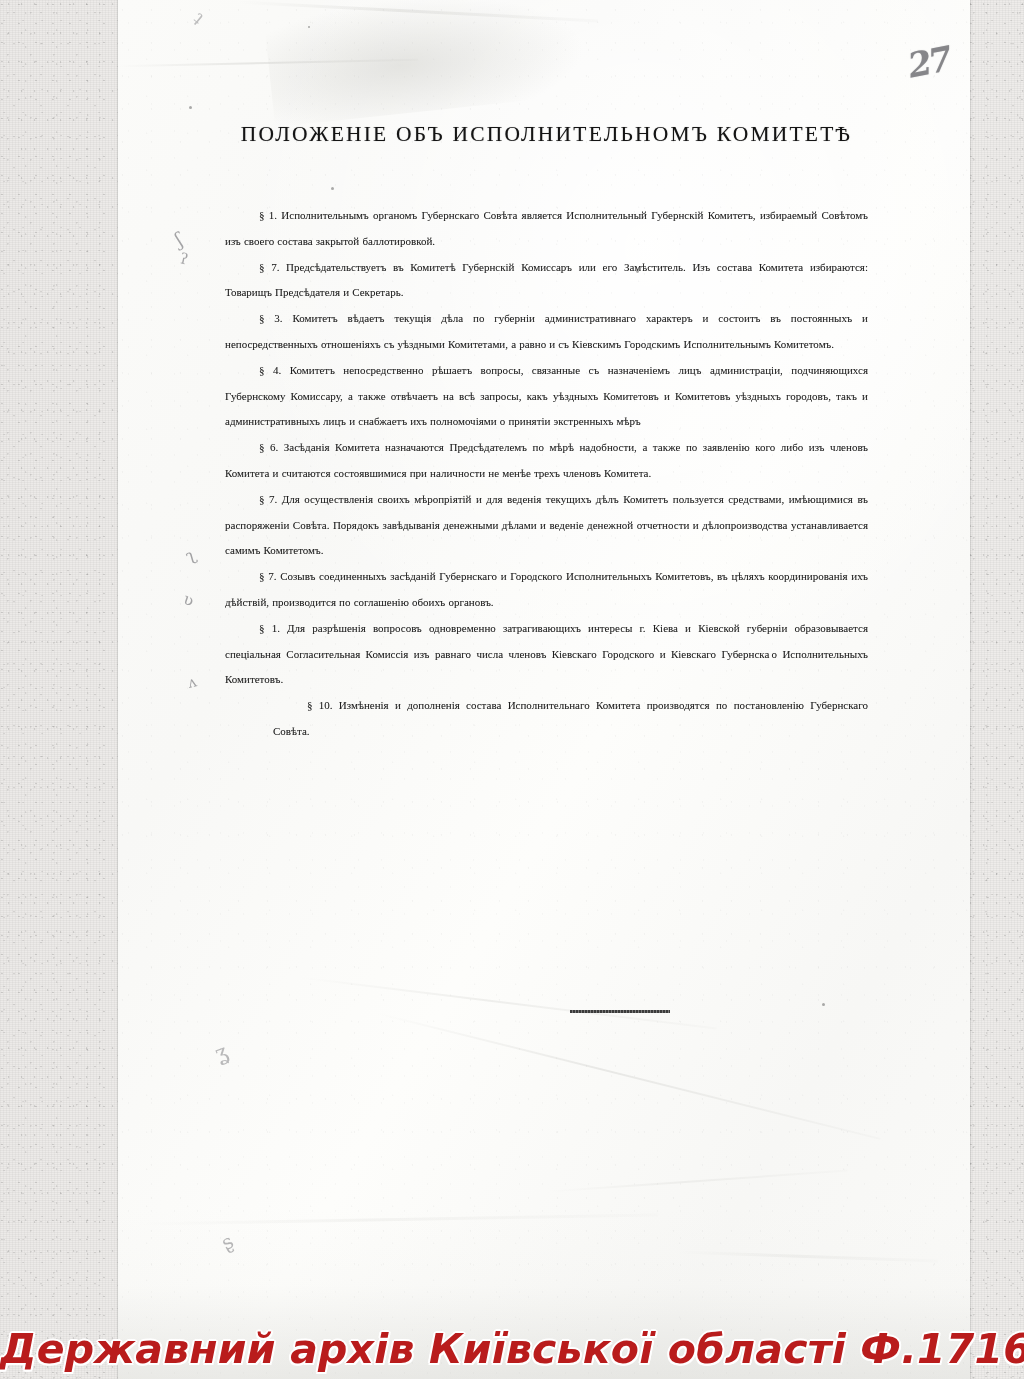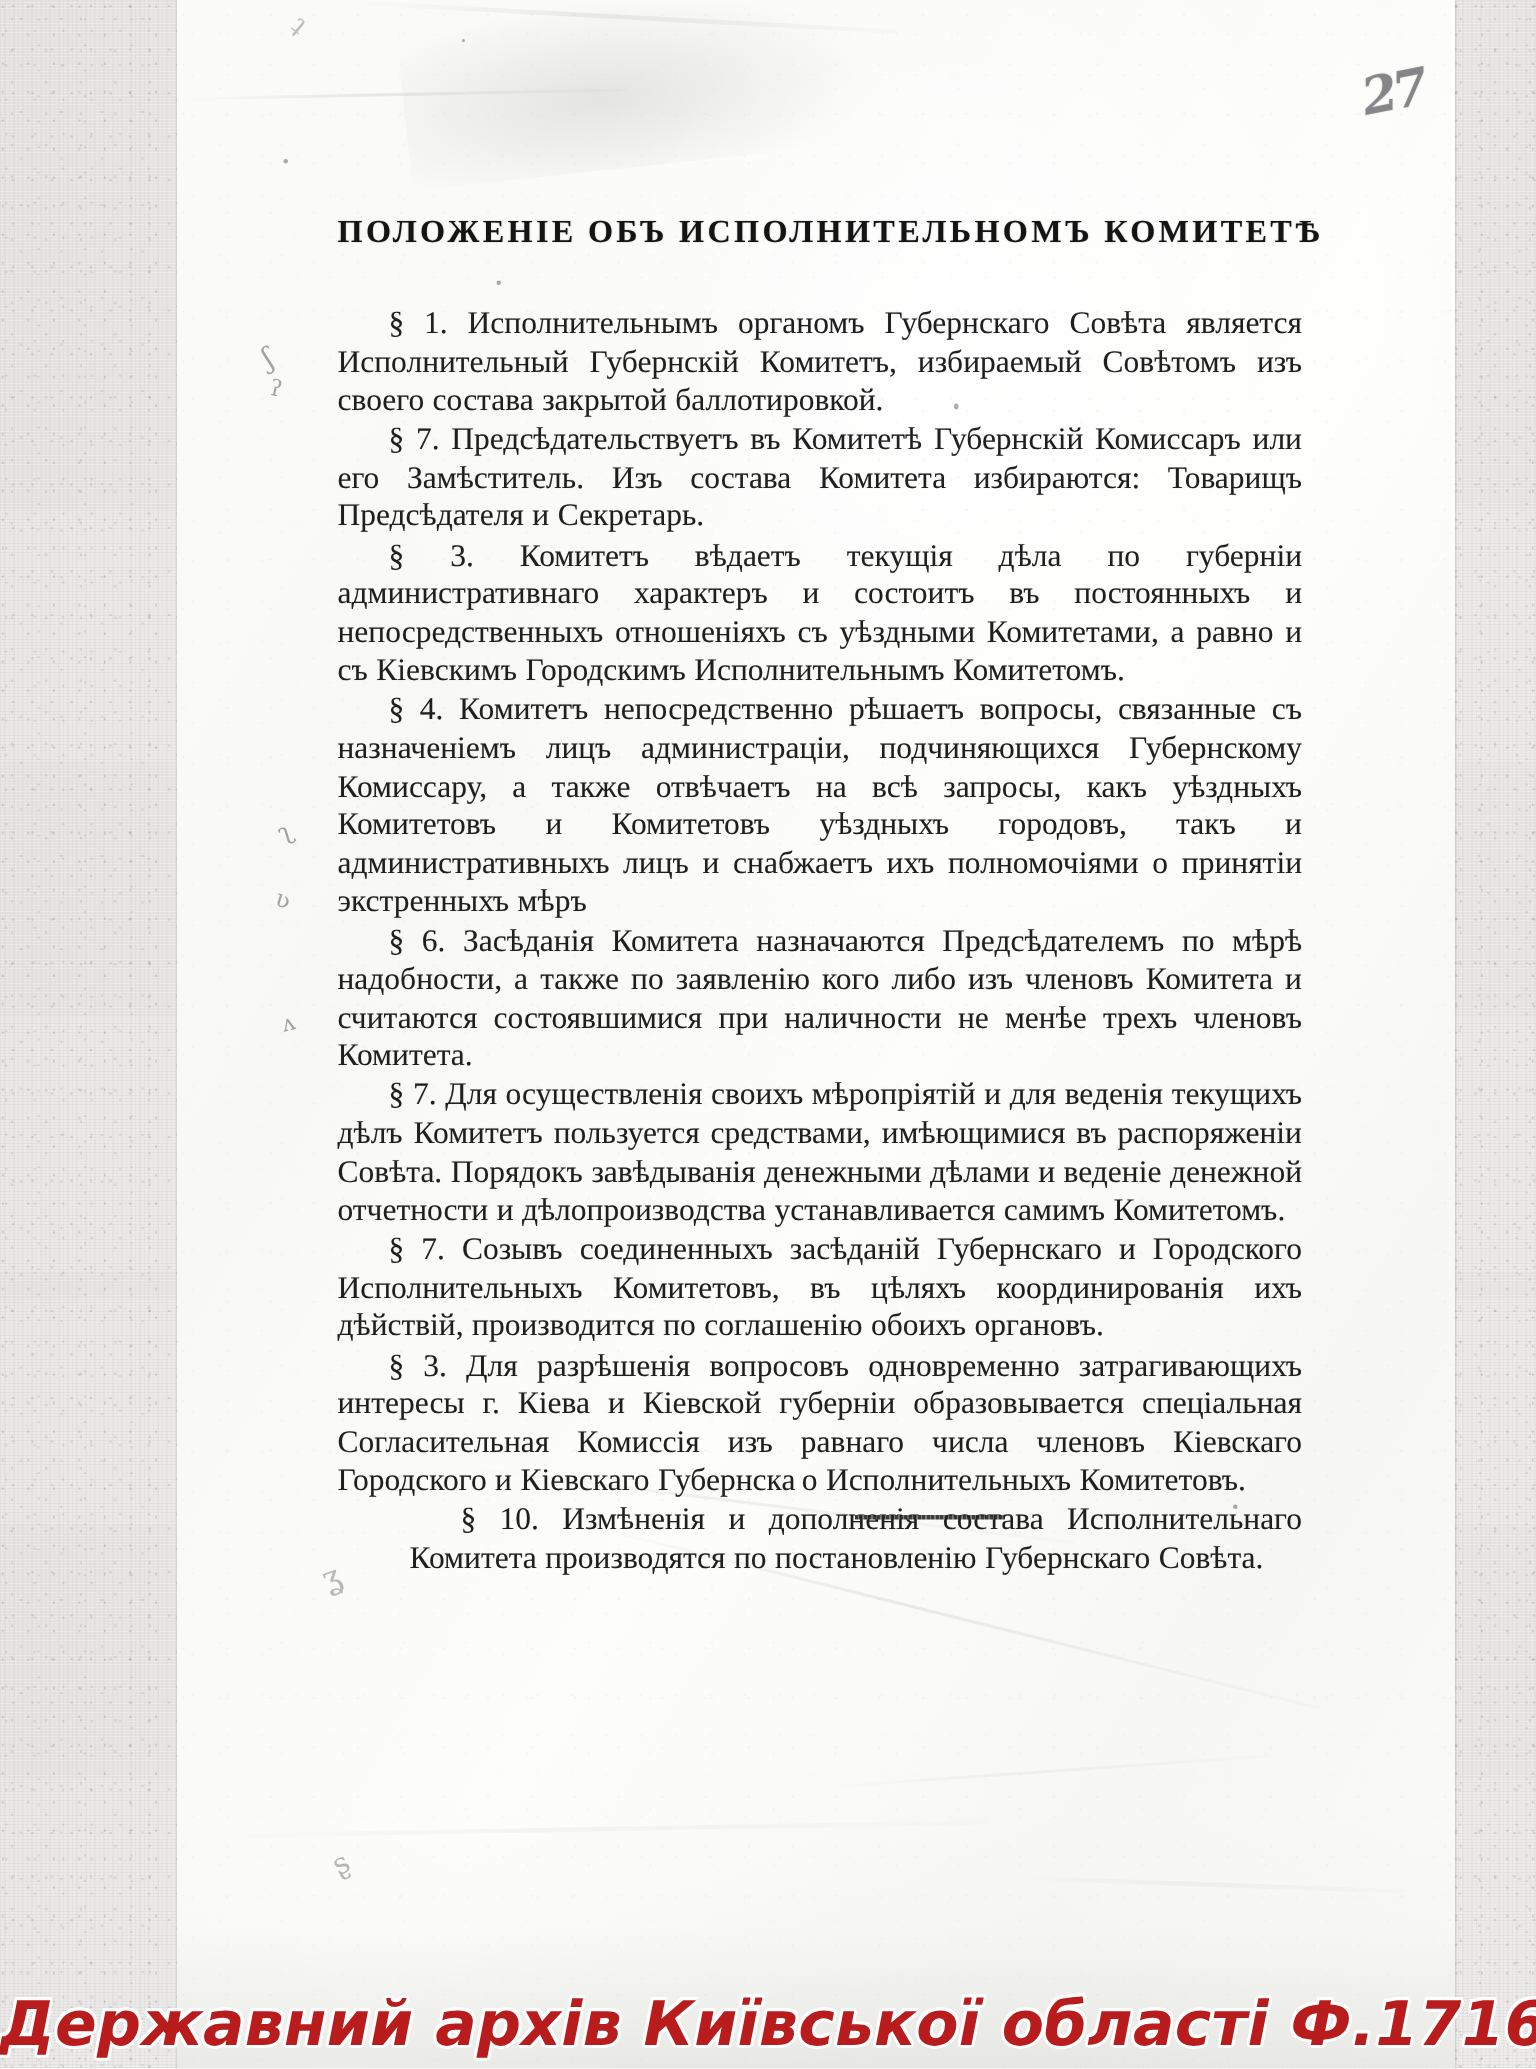--- a/index.html
+++ b/index.html
@@ -99,42 +99,42 @@
   
   .doc {
     position: absolute;
     left: 107px;   
     top: 0;
     width: 643px;  
     color: #1c1c1c;
   }
   .doc-title {
     position: absolute;
-    top: 142px;
+    top: 122px;
     left: 0;
     width: 643px;
     text-align: center;
     font-size: 21.5px;
     letter-spacing: 2.2px;
-    font-weight: 700;
+    font-weight: 400;
     color: #141414;
     white-space: nowrap;
     text-shadow: 0 0 1px rgba(0,0,0,.35);
   }
   .body-block {
     position: absolute;
     top: 203px;
     left: 0;
     width: 643px;
   }
   .para {
     margin: 0 0 0.5px 0;
     text-indent: 34px;
     text-align: justify;
-    font-size: 21px;
+    font-size: 11px;
     line-height: 25.6px;
     word-spacing: .4px;
     color: #1f1f1f;
     text-shadow: 0 0 .6px rgba(0,0,0,.25);
   }
   .para:last-child { margin-bottom: 0; margin-left: 48px; }
 
   
   .rule {
     position: absolute;
@@ -230,21 +230,21 @@
       <div class="doc-title">ПОЛОЖЕНIЕ ОБЪ ИСПОЛНИТЕЛЬНОМЪ КОМИТЕТѢ</div>
 
       <div class="body-block">
         <p class="para">§ 1. Исполнительнымъ органомъ Губернскаго Совѣта является Исполнительный Губернскiй Комитетъ, избираемый Совѣтомъ изъ своего состава закрытой баллотировкой.</p>
         <p class="para">§ 7. Предсѣдательствуетъ въ Комитетѣ Губернскiй Комиссаръ или его Замѣститель. Изъ состава Комитета избираются: Товарищъ Предсѣдателя и Секретарь.</p>
         <p class="para">§ 3. Комитетъ вѣдаетъ текущiя дѣла по губернiи административнаго характеръ и состоитъ въ постоянныхъ и непосредственныхъ отношенiяхъ съ уѣздными Комитетами, а равно и съ Кiевскимъ Городскимъ Исполнительнымъ Комитетомъ.</p>
         <p class="para">§ 4. Комитетъ непосредственно рѣшаетъ вопросы, связанные съ назначенiемъ лицъ администрацiи, подчиняющихся Губернскому Комиссару, а также отвѣчаетъ на всѣ запросы, какъ уѣздныхъ Комитетовъ и Комитетовъ уѣздныхъ городовъ, такъ и административныхъ лицъ и снабжаетъ ихъ полномочiями о принятiи экстренныхъ мѣръ</p>
         <p class="para">§ 6. Засѣданiя Комитета назначаются Предсѣдателемъ по мѣрѣ надобности, а также по заявленiю кого либо изъ членовъ Комитета и считаются состоявшимися при наличности не менѣе трехъ членовъ Комитета.</p>
         <p class="para">§ 7. Для осуществленiя своихъ мѣропрiятiй и для веденiя текущихъ дѣлъ Комитетъ пользуется средствами, имѣющимися въ распоряженiи Совѣта. Порядокъ завѣдыванiя денежными дѣлами и веденiе денежной отчетности и дѣлопроизводства устанавливается самимъ Комитетомъ.</p>
         <p class="para">§ 7. Созывъ соединенныхъ засѣданiй Губернскаго и Городского Исполнительныхъ Комитетовъ, въ цѣляхъ координированiя ихъ дѣйствiй, производится по соглашенiю обоихъ органовъ.</p>
-        <p class="para">§ 3. Для разрѣшенiя вопросовъ одновременно затрагивающихъ интересы г. Кiева и Кiевской губернiи образовывается спецiальная Согласительная Комиссiя изъ равнаго числа членовъ Кiевскаго Городского и Кiевскаго Губернска о Исполнительныхъ Комитетовъ.</p>
+        <p class="para">§ 1. Для разрѣшенiя вопросовъ одновременно затрагивающихъ интересы г. Кiева и Кiевской губернiи образовывается спецiальная Согласительная Комиссiя изъ равнаго числа членовъ Кiевскаго Городского и Кiевскаго Губернска о Исполнительныхъ Комитетовъ.</p>
         <p class="para">§ 10. Измѣненiя и дополненiя состава Исполнительнаго Комитета производятся по постановленiю Губернскаго Совѣта.</p>
       </div>
 
       <div class="rule"></div>
     </div>
 
     <div class="sheet-bottomshade"></div>
   </div>
 
   <div class="folio">27</div>

